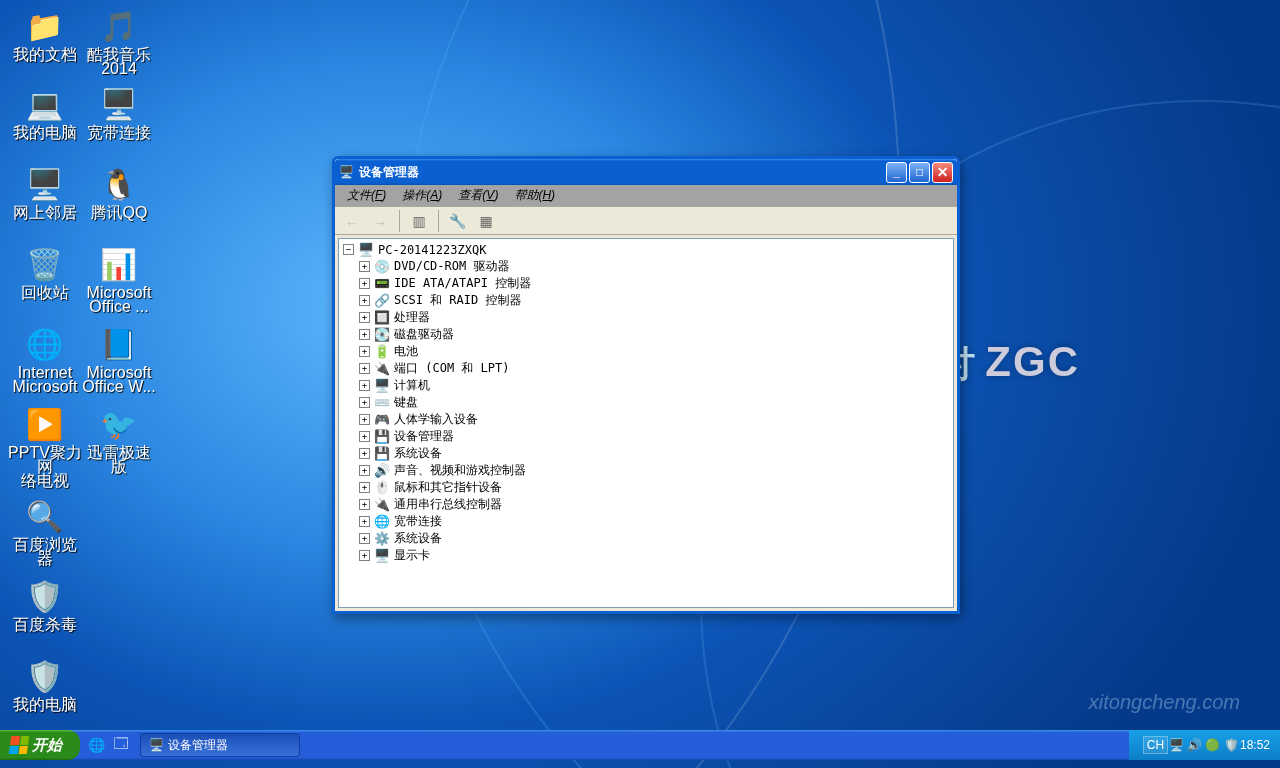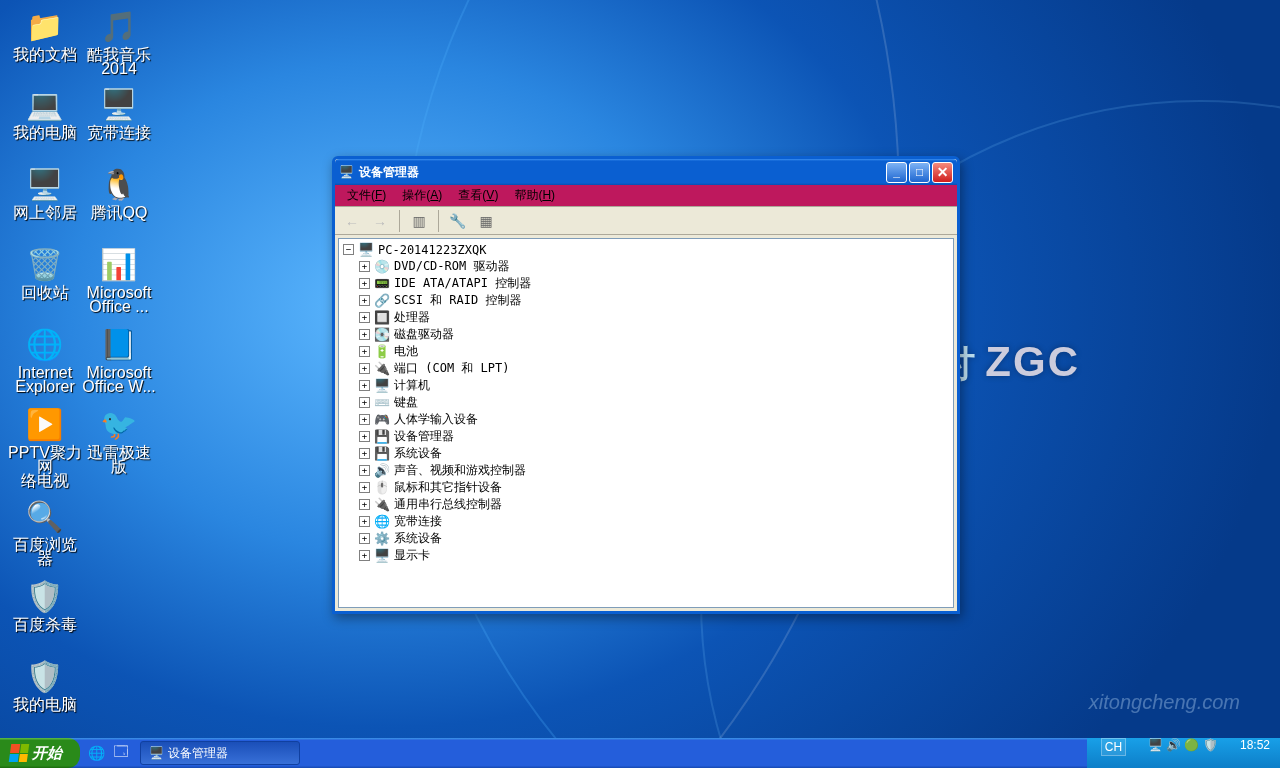--- a/index.html
+++ b/index.html
@@ -30,43 +30,43 @@
   border: 3px solid #0a5fd1; border-radius: 6px 6px 0 0; background: #ece9d8;
   box-shadow: 2px 4px 12px rgba(0,0,0,0.4); }
 .titlebar { height: 26px; background: linear-gradient(#3b8ef0,#0a5fd1 8%,#0a5fd1 92%,#0850b0);
   border-radius: 4px 4px 0 0; display:flex; align-items:center; padding: 0 4px; color:#fff; font-size:12px; }
 .titlebar .ticon { width:16px; height:16px; margin-right:4px; display:flex;align-items:center;justify-content:center; }
 .titlebar .title { flex:1; font-weight:bold; }
 .winbtns { display:flex; gap:2px; }
 .winbtn { width:21px; height:21px; border:1px solid #fff; border-radius:3px; display:flex;align-items:center;justify-content:center; font-size:12px; font-weight:bold; cursor:pointer; }
 .winbtn.min,.winbtn.max { background: linear-gradient(#7db3f5,#1e66d0); color:#fff; }
 .winbtn.close { background: linear-gradient(#f58b7d,#d01e1e); color:#fff; font-size:14px; }
-.menubar { height:22px; background:#be185d; border-bottom:1px solid #aca899; display:flex; align-items:center; padding: 0 4px; color:#000; }
+.menubar { height:22px; background:#a3a3a3; border-bottom:1px solid #aca899; display:flex; align-items:center; padding: 0 4px; color:#000;font-style:italic; }
 .menubar span { padding: 2px 8px; cursor:pointer; }
 .menubar u { text-decoration: underline; }
 .toolbar { height:28px; background:#ece9d8; border-bottom:1px solid #aca899; display:flex; align-items:center; padding:0 6px; gap:6px; color:#000; }
 .tbbtn { width:22px; height:22px; display:flex;align-items:center;justify-content:center; cursor:pointer; font-size:14px; color:#666; }
 .tbbtn.disabled { color:#bbb; cursor:default; }
 .tbsep { width:1px; height:22px; background:#aca899; margin:0 2px; }
 .tree-area { position:absolute; left:3px; right:3px; top:79px; bottom:3px; background:#fff; border:1px solid #7f9db9; overflow:auto; color:#000; font-family: SimSun, monospace; font-size:12px; padding:2px; }
 .node { display:flex; align-items:center; height:17px; white-space:nowrap; }
 .node .twisty { width:11px; height:11px; border:1px solid #808080; font-size:9px; line-height:9px; text-align:center; margin-right:4px; cursor:pointer; color:#000; background:#fff; }
 .node.root { padding-left:2px; }
 .node.child { padding-left:18px; }
 .node .nicon { width:16px; height:16px; margin-right:4px; font-size:13px; display:flex;align-items:center;justify-content:center; }
 
 
-.taskbar { position:absolute; left:0; bottom:0; width:100%; height:30px; background: linear-gradient(#3e95e8,#245edb 8%,#245edb 92%,#1548b0); display:flex; align-items:center; }
+.taskbar { position:absolute; left:0; bottom:8px; width:100%; height:30px; background: linear-gradient(#3e95e8,#245edb 8%,#245edb 92%,#1548b0); display:flex; align-items:center; }
 .startbtn { height:30px; padding:0 18px 0 10px; background: linear-gradient(#5fbf4a,#2a8a1a 8%,#2a8a1a 92%,#1a6a0c); color:#fff; font-weight:bold; font-style:italic; font-size:15px; display:flex;align-items:center; border-radius:0 12px 12px 0; cursor:pointer; gap:4px; }
 .startbtn .winflag { width:18px; height:18px; display:grid; grid-template-columns:1fr 1fr; grid-template-rows:1fr 1fr; gap:1px; transform:skewX(-8deg); }
 .startbtn .winflag div:nth-child(1){background:#f25022;} .startbtn .winflag div:nth-child(2){background:#7fba00;} .startbtn .winflag div:nth-child(3){background:#00a4ef;} .startbtn .winflag div:nth-child(4){background:#ffb900;}
 .qlaunch { display:flex; gap:2px; padding:0 6px; }
 .qlaunch .qbtn { width:22px; height:22px; display:flex;align-items:center;justify-content:center; cursor:pointer; font-size:14px; }
 .taskbtn { height:24px; min-width:160px; margin:0 2px; padding:0 8px; background: linear-gradient(#1a4fb8,#3870d8); border:1px solid #1040a0; border-radius:3px; display:flex;align-items:center; color:#fff; cursor:pointer; gap:4px; font-size:12px; }
-.tray { margin-left:auto; height:30px; background: linear-gradient(#18a0e8,#0d7ec8); padding:0 10px 0 14px; display:flex; align-items:flex-start; gap:22px; color:#fff; font-size:12px; }
+.tray { margin-left:auto; height:30px; background: linear-gradient(#18a0e8,#0d7ec8); padding:0 10px 0 14px; display:flex; align-items:center; gap:1px; color:#fff; font-size:12px; }
 .tray .lang { background:rgba(255,255,255,0.1); padding:1px 3px; border:1px solid rgba(255,255,255,0.3); cursor:pointer; }
 .tray .ticons { display:flex; gap:4px; font-size:12px; }
 </style>
 </head>
 <body>
 
 <div class="streak s1"></div>
 <div class="streak s2"></div>
 <div class="streak s3"></div>
 <div class="watermark"><span class="pre">讨</span><span>ZGC</span></div>
@@ -103,21 +103,21 @@
       <div class="label">回收站</div>
     </div>
     <div class="dicon" style="left: 82px; top: 244px;">
       <div class="glyph">📊</div>
       <div class="label">Microsoft
 Office ...</div>
     </div>
     <div class="dicon" style="left: 8px; top: 324px;">
       <div class="glyph">🌐</div>
       <div class="label">Internet
-Explorer</div>
+Microsoft</div>
     </div>
     <div class="dicon" style="left: 82px; top: 324px;">
       <div class="glyph">📘</div>
       <div class="label">Microsoft
 Office W...</div>
     </div>
     <div class="dicon" style="left: 8px; top: 404px;">
       <div class="glyph">▶️</div>
       <div class="label">PPTV聚力 网
 络电视</div>

